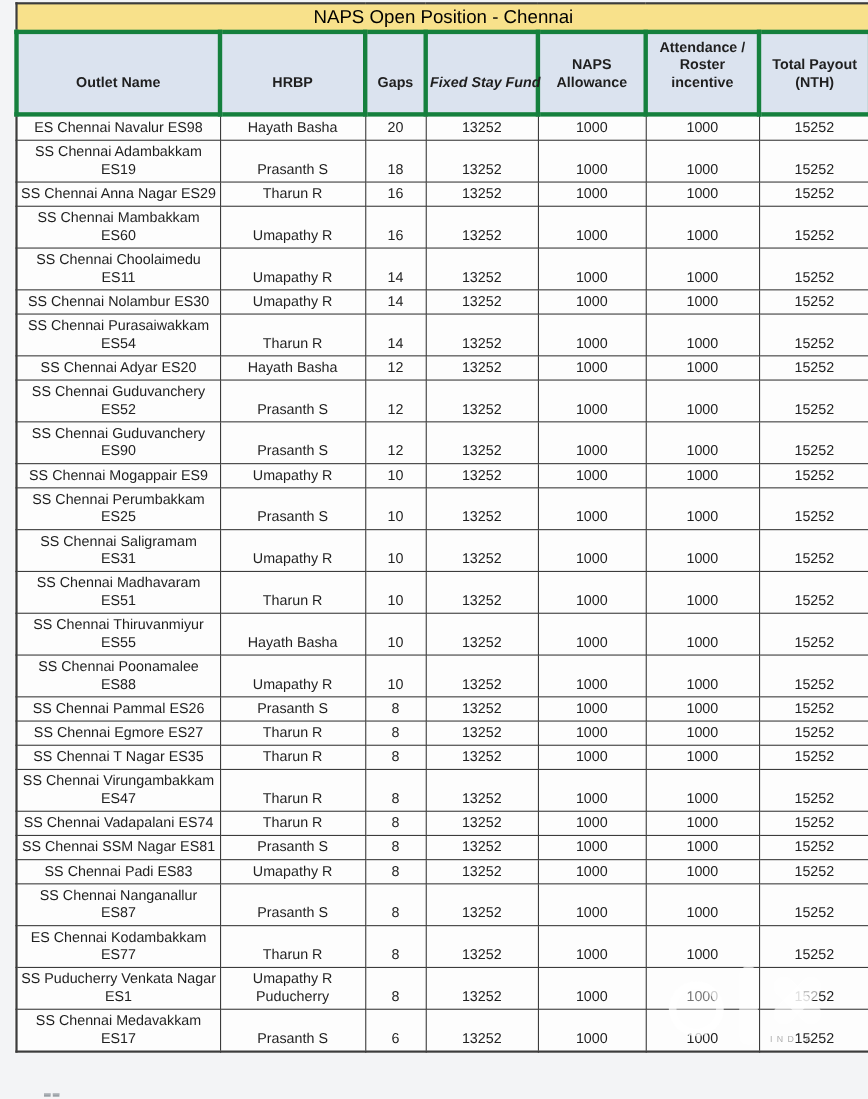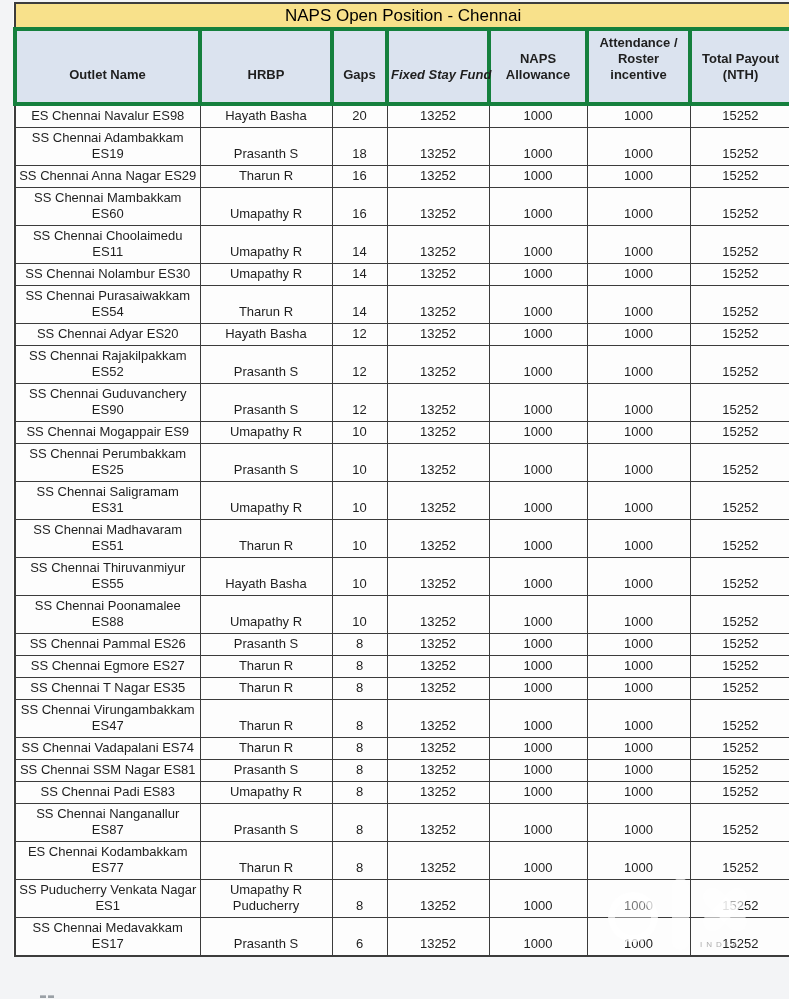--- a/index.html
+++ b/index.html
@@ -205,21 +205,21 @@
         <tr>
     <td>SS Chennai Adyar ES20</td>
     <td>Hayath Basha</td>
     <td>12</td>
     <td>13252</td>
     <td>1000</td>
     <td>1000</td>
     <td>15252</td>
   </tr>
         <tr>
-    <td>SS Chennai Rajakilpakkam ES52</td>
+    <td>SS Chennai Guduvanchery ES52</td>
     <td>Prasanth S</td>
     <td>12</td>
     <td>13252</td>
     <td>1000</td>
     <td>1000</td>
     <td>15252</td>
   </tr>
         <tr>
     <td>SS Chennai Guduvanchery ES90</td>
     <td>Prasanth S</td>

